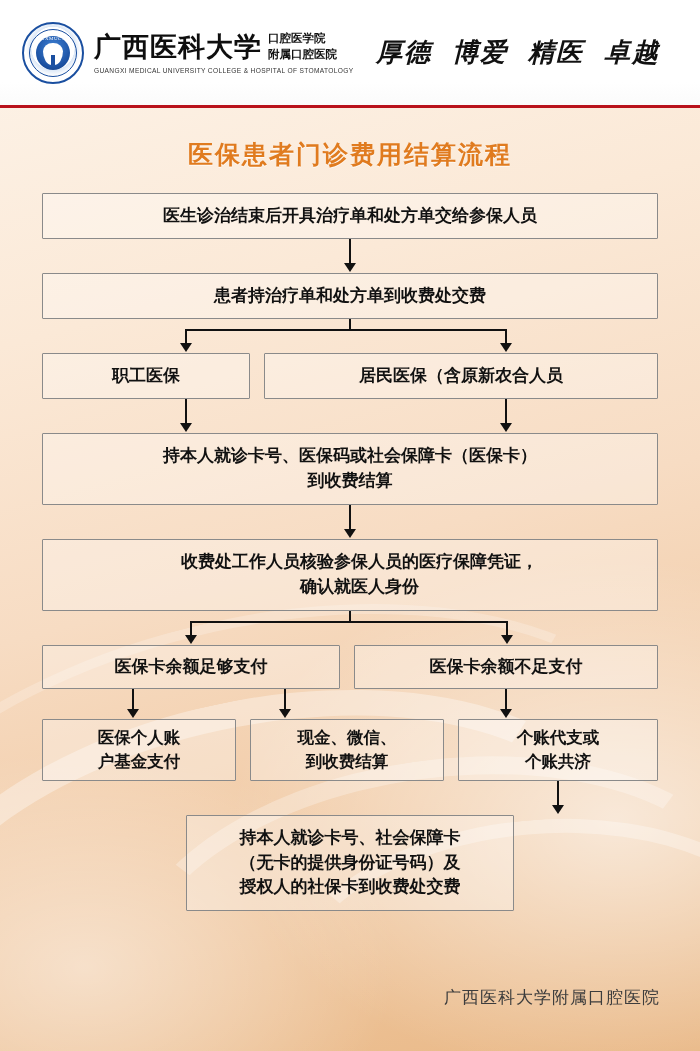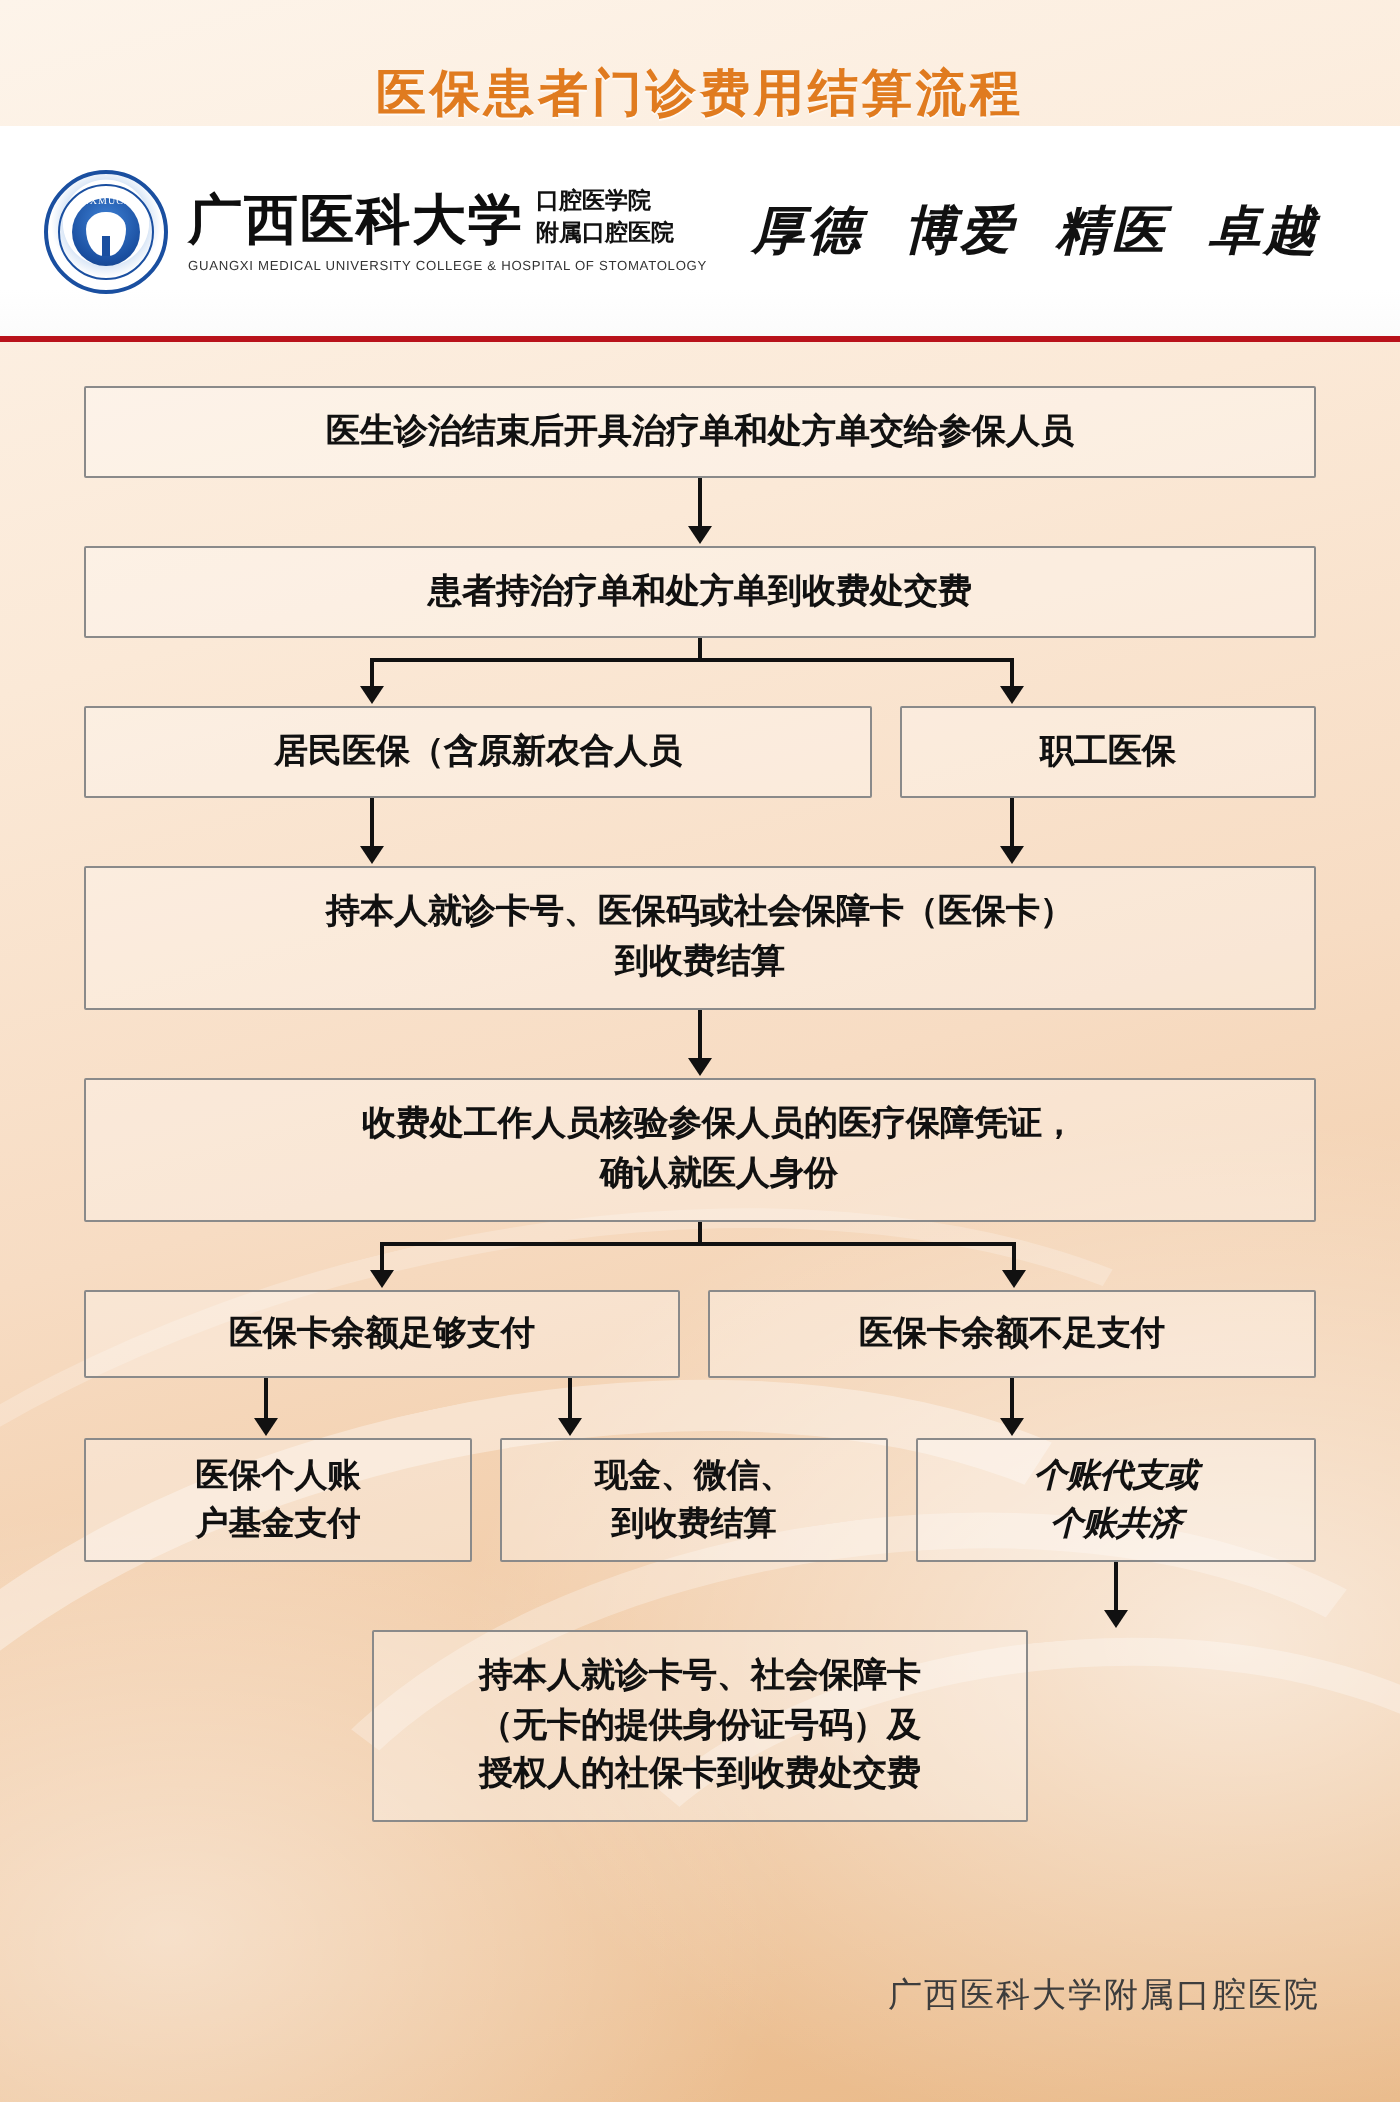--- a/index.html
+++ b/index.html
@@ -203,22 +203,20 @@
 </style>
 </head>
 <body>
 
 <div id="poster">
 
   <div class="swoosh sw4"></div>
   <div class="swoosh sw1"></div>
   <div class="swoosh sw2"></div>
   <div class="swoosh sw3"></div>
-
-  <div id="title">医保患者门诊费用结算流程</div>
 
   <div id="header">
     <div class="logo-wrap">
       <div class="crest">
         <div class="crest-inner"></div>
         <div class="crest-tooth"></div>
         <div class="crest-txt">GXMUCS</div>
       </div>
       <div class="name-block">
         <div class="name-row">
@@ -232,20 +230,22 @@
       </div>
     </div>
     <div class="motto">
       <span>厚德</span>
       <span>博爱</span>
       <span>精医</span>
       <span>卓越</span>
     </div>
   </div>
 
+  <div id="title">医保患者门诊费用结算流程</div>
+
   <div id="flow">
 
     <div class="row">
       <div class="node" style="width:616px;height:46px;">医生诊治结束后开具治疗单和处方单交给参保人员</div>
     </div>
 
     <div class="gap-v" style="position:relative;">
       <div class="arrow" style="left:307px;top:0;height:25px;"></div>
     </div>
 
@@ -254,22 +254,22 @@
     </div>
 
     <div class="gap-v" style="position:relative;">
       <div class="vstub" style="left:307px;top:0;height:10px;"></div>
       <div class="hline" style="left:143px;top:10px;width:322px;"></div>
       <div class="arrow" style="left:143px;top:10px;height:15px;"></div>
       <div class="arrow" style="left:463px;top:10px;height:15px;"></div>
     </div>
 
     <div class="row">
+      <div class="node" style="width:208px;height:46px;">职工医保</div>
       <div class="node" style="width:394px;height:46px;">居民医保（含原新农合人员</div>
-      <div class="node" style="width:208px;height:46px;">职工医保</div>
     </div>
 
     <div class="gap-v" style="position:relative;">
       <div class="arrow" style="left:143px;top:0;height:25px;"></div>
       <div class="arrow" style="left:463px;top:0;height:25px;"></div>
     </div>
 
     <div class="row">
       <div class="node" style="width:616px;height:72px;flex-direction:column;">
         <span>持本人就诊卡号、医保码或社会保障卡（医保卡）</span>
@@ -308,21 +308,21 @@
 
     <div class="row">
       <div class="node small" style="width:194px;height:62px;flex-direction:column;">
         <span>医保个人账</span>
         <span>户基金支付</span>
       </div>
       <div class="node small" style="width:194px;height:62px;flex-direction:column;">
         <span>现金、微信、</span>
         <span>到收费结算</span>
       </div>
-      <div class="node small" style="width:200px;height:62px;flex-direction:column;font-style:italic;">
+      <div class="node small" style="width:200px;height:62px;flex-direction:column;">
         <span>个账代支或</span>
         <span>个账共济</span>
       </div>
     </div>
 
     <div class="gap-v" style="position:relative;">
       <div class="arrow" style="left:515px;top:0;height:25px;"></div>
     </div>
 
     <div class="row" style="justify-content:center;">

